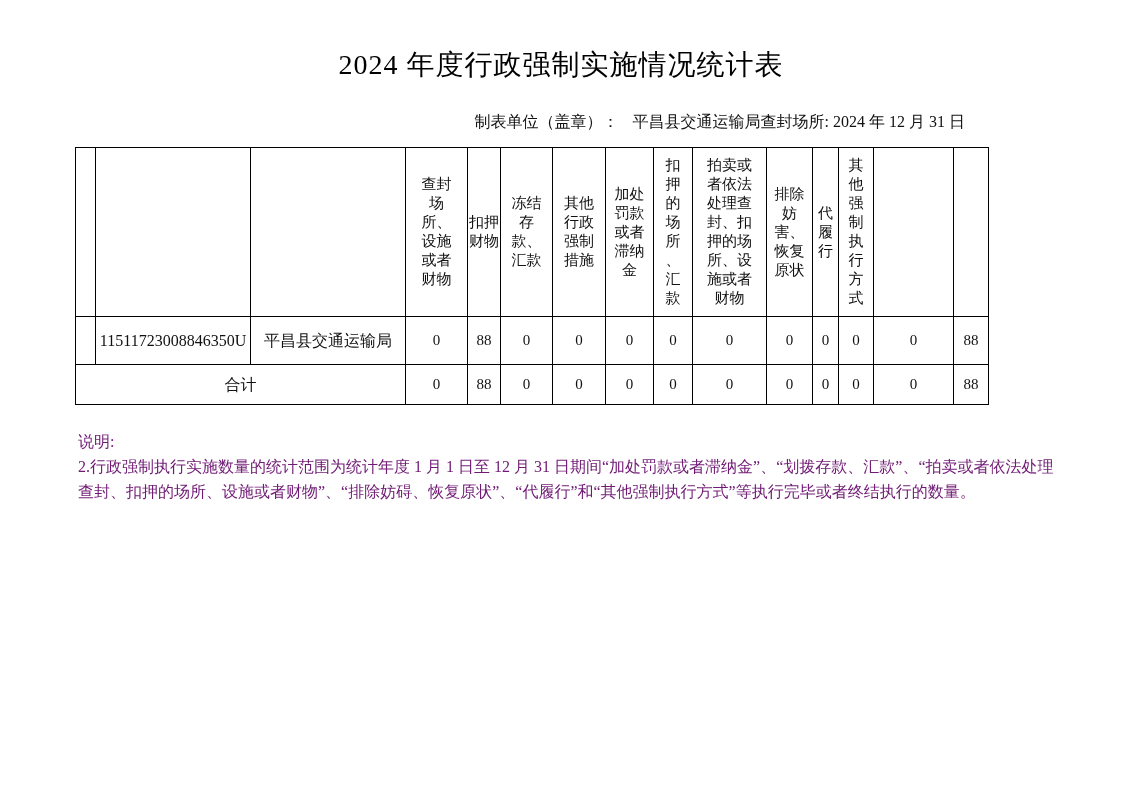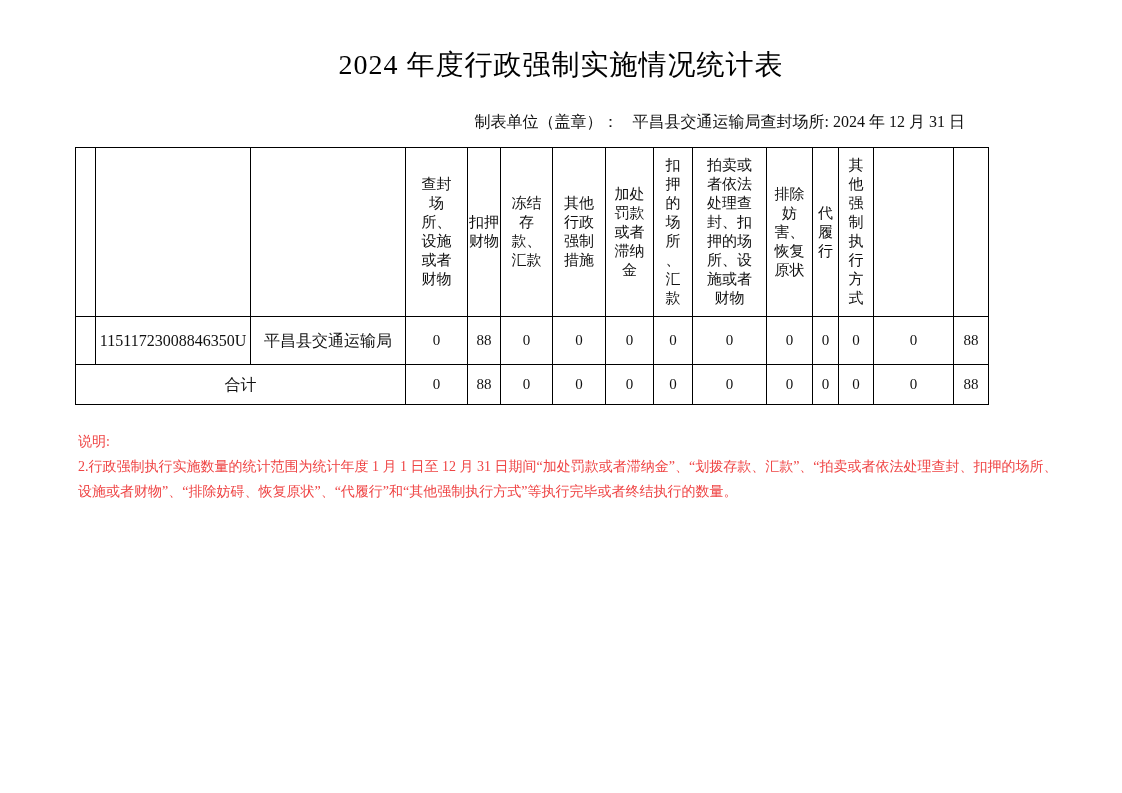--- a/index.html
+++ b/index.html
@@ -54,23 +54,23 @@
   td.pad-q  { padding: 2px 13px; }  
   td.pad-d  { padding: 2px 4px; font-family: Liberation Serif, serif; }  
   td.pad-j  { padding: 2px 7px; }   
   td.pad-h  { padding: 2px 9px; }   
   td.num { font-size: 15px; }
   td.code-cell { font-size: 16px; letter-spacing: 0; }
 
   .notes {
     margin: 24px 0 6px 78px;
     width: 988px;
-    font-size: 14px;
+    font-size: 16px;
     line-height: 25px;
-    color: #ef4444;
+    color: #701a75;
   }
   .notes p { text-align: left; }
 </style>
 </head>
 <body>
 
 <div class="page">
 
   <h1 class="doc-title">2024 年度行政强制实施情况统计表</h1>
 

